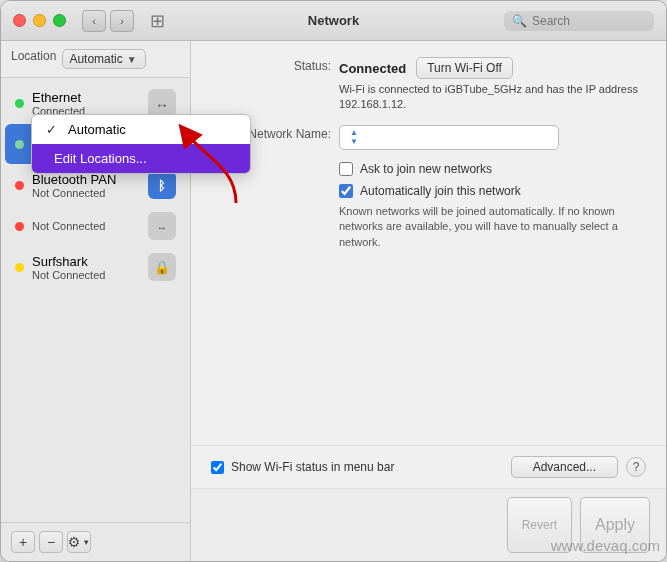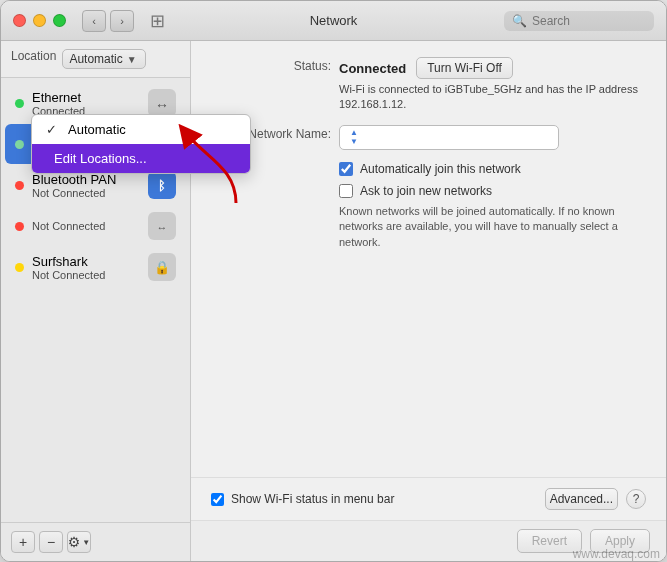--- a/index.html
+++ b/index.html
@@ -75,21 +75,21 @@
       align-items: center;
       color: #777;
       font-size: 18px;
     }
 
     .titlebar-title {
       position: absolute;
       left: 50%;
       transform: translateX(-50%);
       font-size: 13px;
-      font-weight: 400;
+      font-weight: 700;
       color: #333;
     }
 
     .search-box {
       margin-left: auto;
       display: flex;
       align-items: center;
       background: rgba(0,0,0,0.08);
       border-radius: 6px;
       padding: 3px 8px;
@@ -334,21 +334,21 @@
 
     .bottom-actions {
       display: flex;
       align-items: center;
       gap: 8px;
     }
     .btn-advanced {
       background: linear-gradient(#f5f5f5, #e5e5e5);
       border: 1px solid #bbb;
       border-radius: 5px;
-      padding: 3px 4px;
+      padding: 3px 21px;
       font-size: 12px;
       cursor: pointer;
       color: #333;
     }
     .btn-question {
       width: 20px;
       height: 20px;
       border-radius: 50%;
       border: 1px solid #bbb;
       background: linear-gradient(#f5f5f5, #e5e5e5);
@@ -365,31 +365,31 @@
       display: flex;
       justify-content: flex-end;
       gap: 8px;
       border-top: 1px solid #ddd;
       background: #ececec;
     }
     .btn-revert {
       background: linear-gradient(#f5f5f5, #e5e5e5);
       border: 1px solid #bbb;
       border-radius: 5px;
-      padding: 4px 14px;
+      padding: 20px 14px;
       font-size: 12px;
       cursor: pointer;
       color: #aaa;
     }
     .btn-apply {
       background: linear-gradient(#f5f5f5, #e5e5e5);
       border: 1px solid #bbb;
       border-radius: 5px;
       padding: 4px 14px;
-      font-size: 12px;
+      font-size: 16px;
       cursor: pointer;
       color: #aaa;
     }
 
     .location-dropdown-menu {
       position: absolute;
       top: 36px;
       left: 30px;
       background: white;
       border: 1px solid #bbb;
@@ -428,23 +428,23 @@
       top: 40px;
       left: 155px;
       width: 120px;
       height: 90px;
       pointer-events: none;
       z-index: 300;
     }
 
     .watermark {
       position: absolute;
-      bottom: 0;
+      bottom: 7px;
       right: 6px;
-      font-size: 12px;
+      font-size: 15px;
       color: rgba(0,0,0,0.3);
     }
   </style>
 </head>
 <body>
 
 <div class="window">
 
   <div class="titlebar">
     <div class="traffic-lights">
@@ -583,27 +583,27 @@
             <div class="network-name-dropdown">
               <div class="dropdown-arrow">
                 <span class="arrow-up">▲</span>
                 <span class="arrow-down">▼</span>
               </div>
             </div>
           </div>
         </div>
 
         <div class="checkbox-row">
+          <input type="checkbox" style="">
+          <label class="checkbox-label">Ask to join new networks</label>
+        </div>
+
+        <div class="checkbox-row">
           <input type="checkbox" checked="" style="">
           <label class="checkbox-label">Automatically join this network</label>
-        </div>
-
-        <div class="checkbox-row">
-          <input type="checkbox" style="">
-          <label class="checkbox-label">Ask to join new networks</label>
         </div>
         <div class="checkbox-sub-desc">Known networks will be joined automatically. If no known networks are available, you will have to manually select a network.</div>
       </div>
 
       <div class="detail-bottom">
         <div class="show-wifi-row">
           <input type="checkbox" checked="" style="">
           <label class="checkbox-label">Show Wi-Fi status in menu bar</label>
         </div>
         <div class="bottom-actions">

